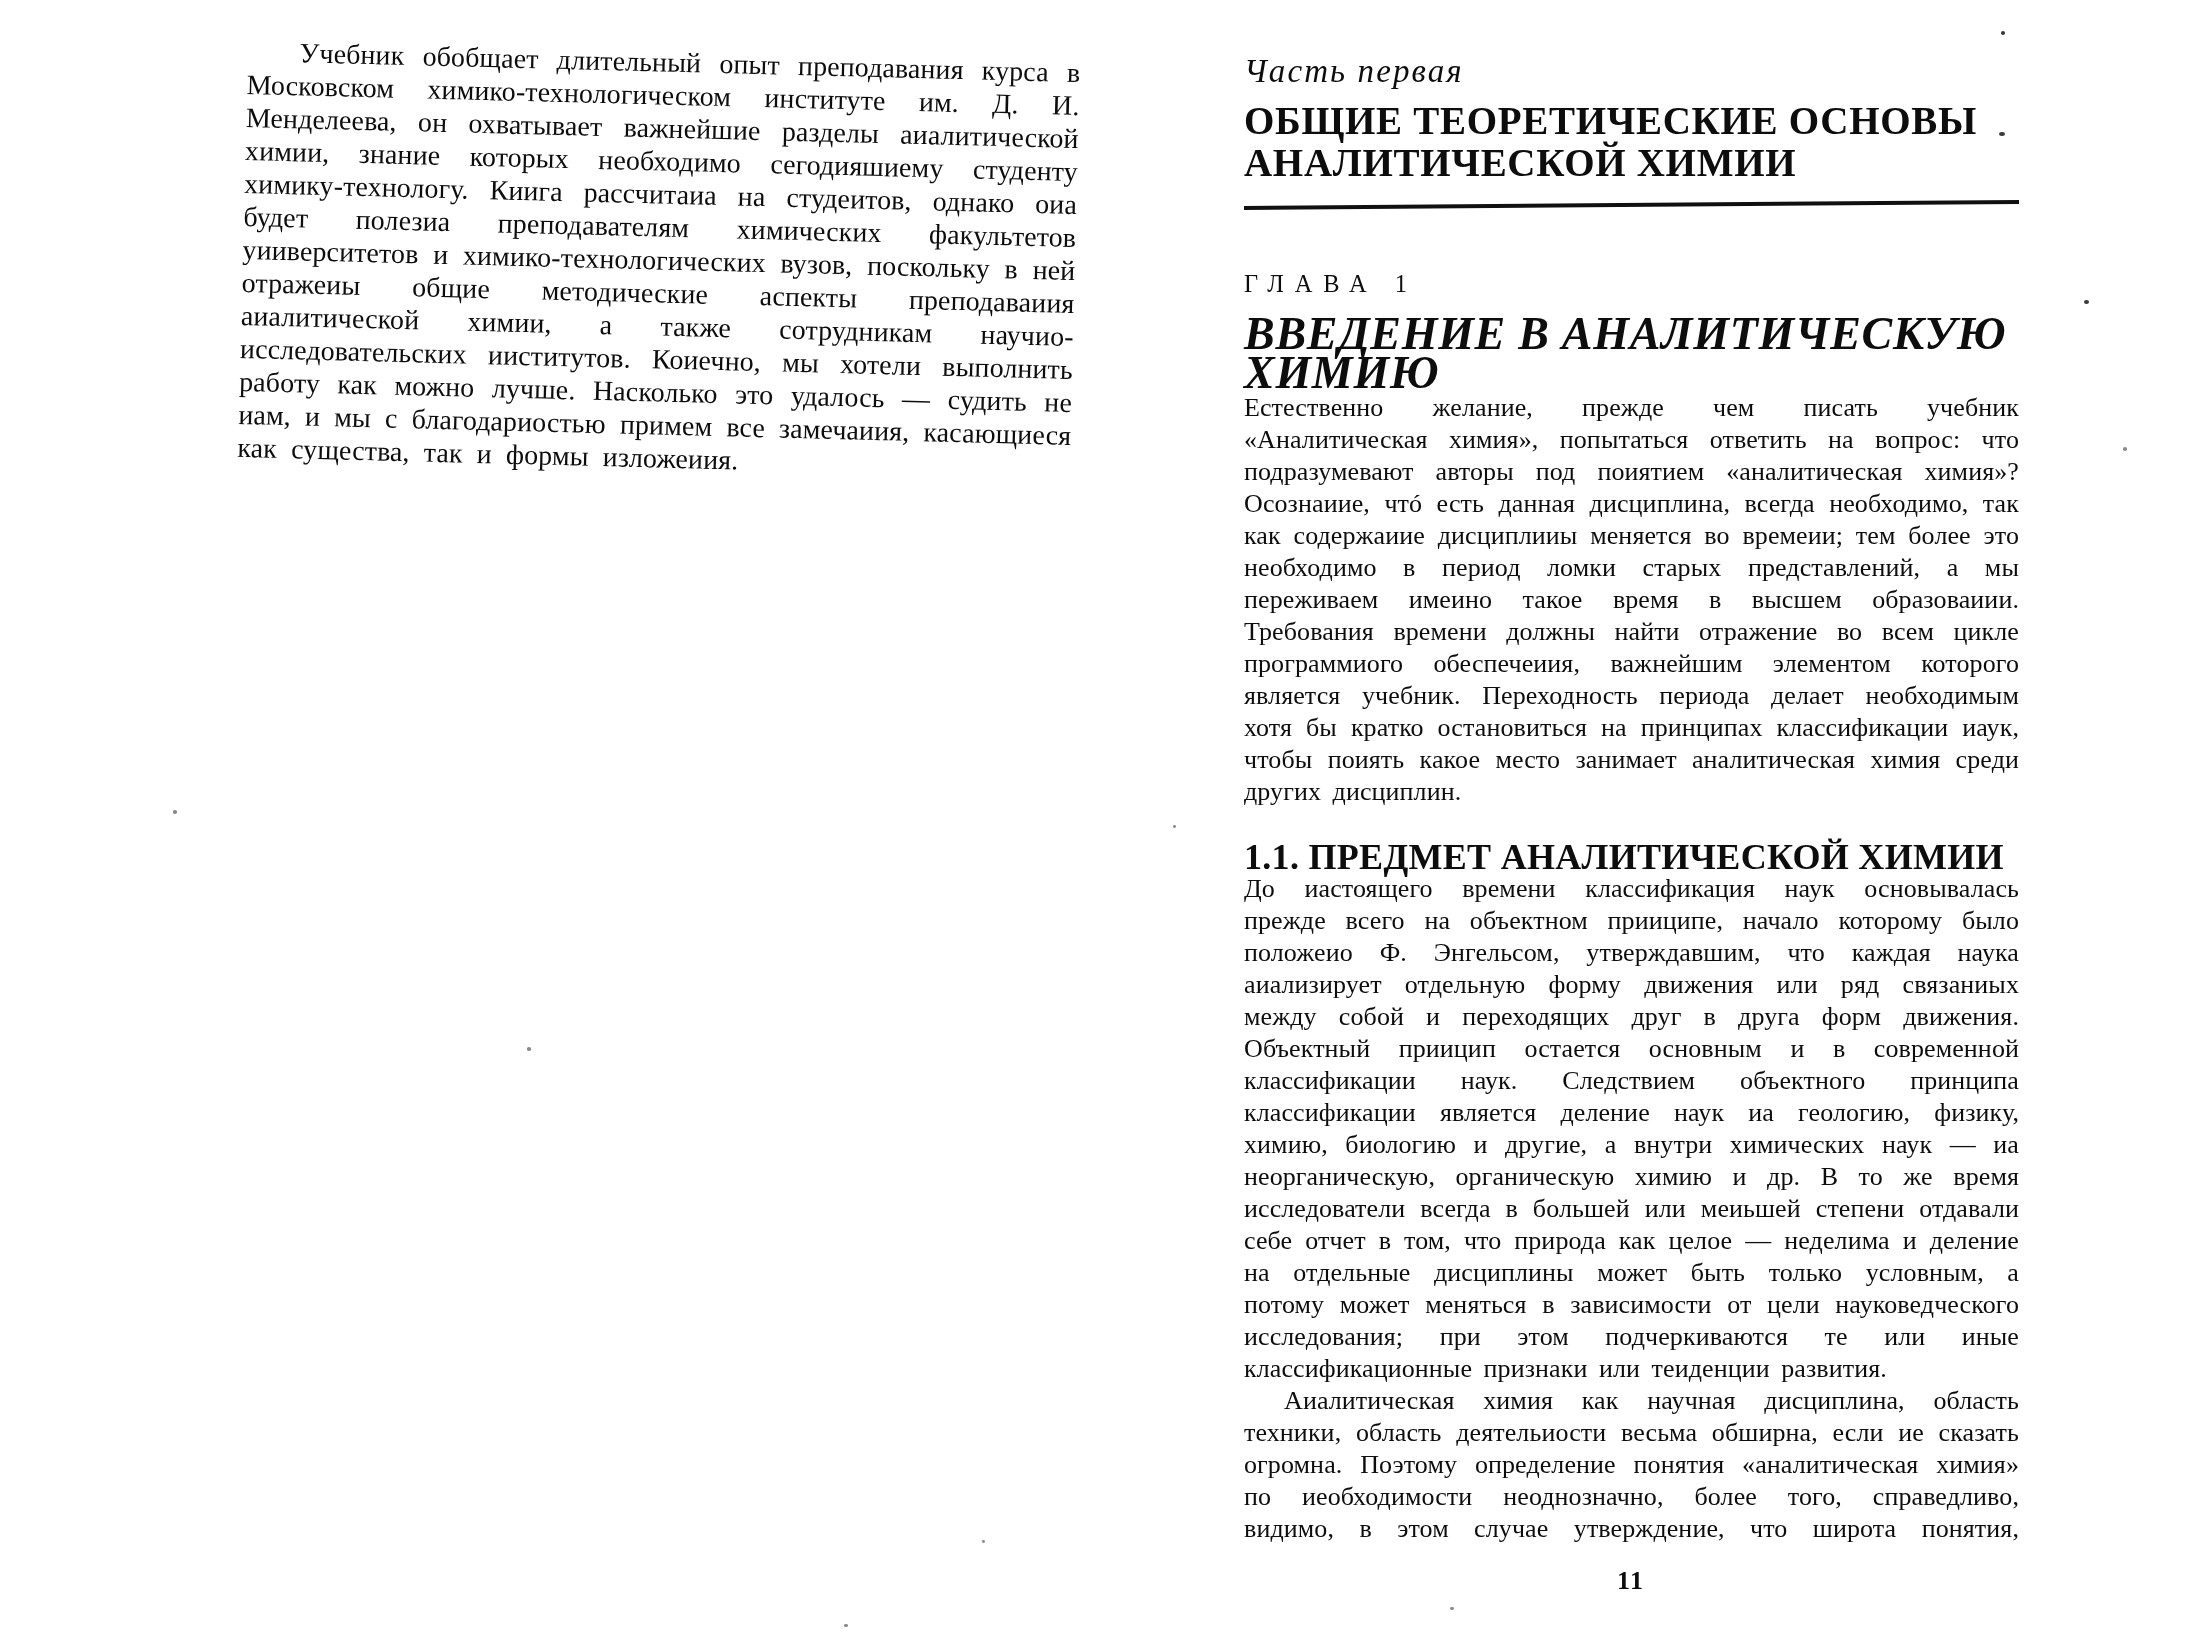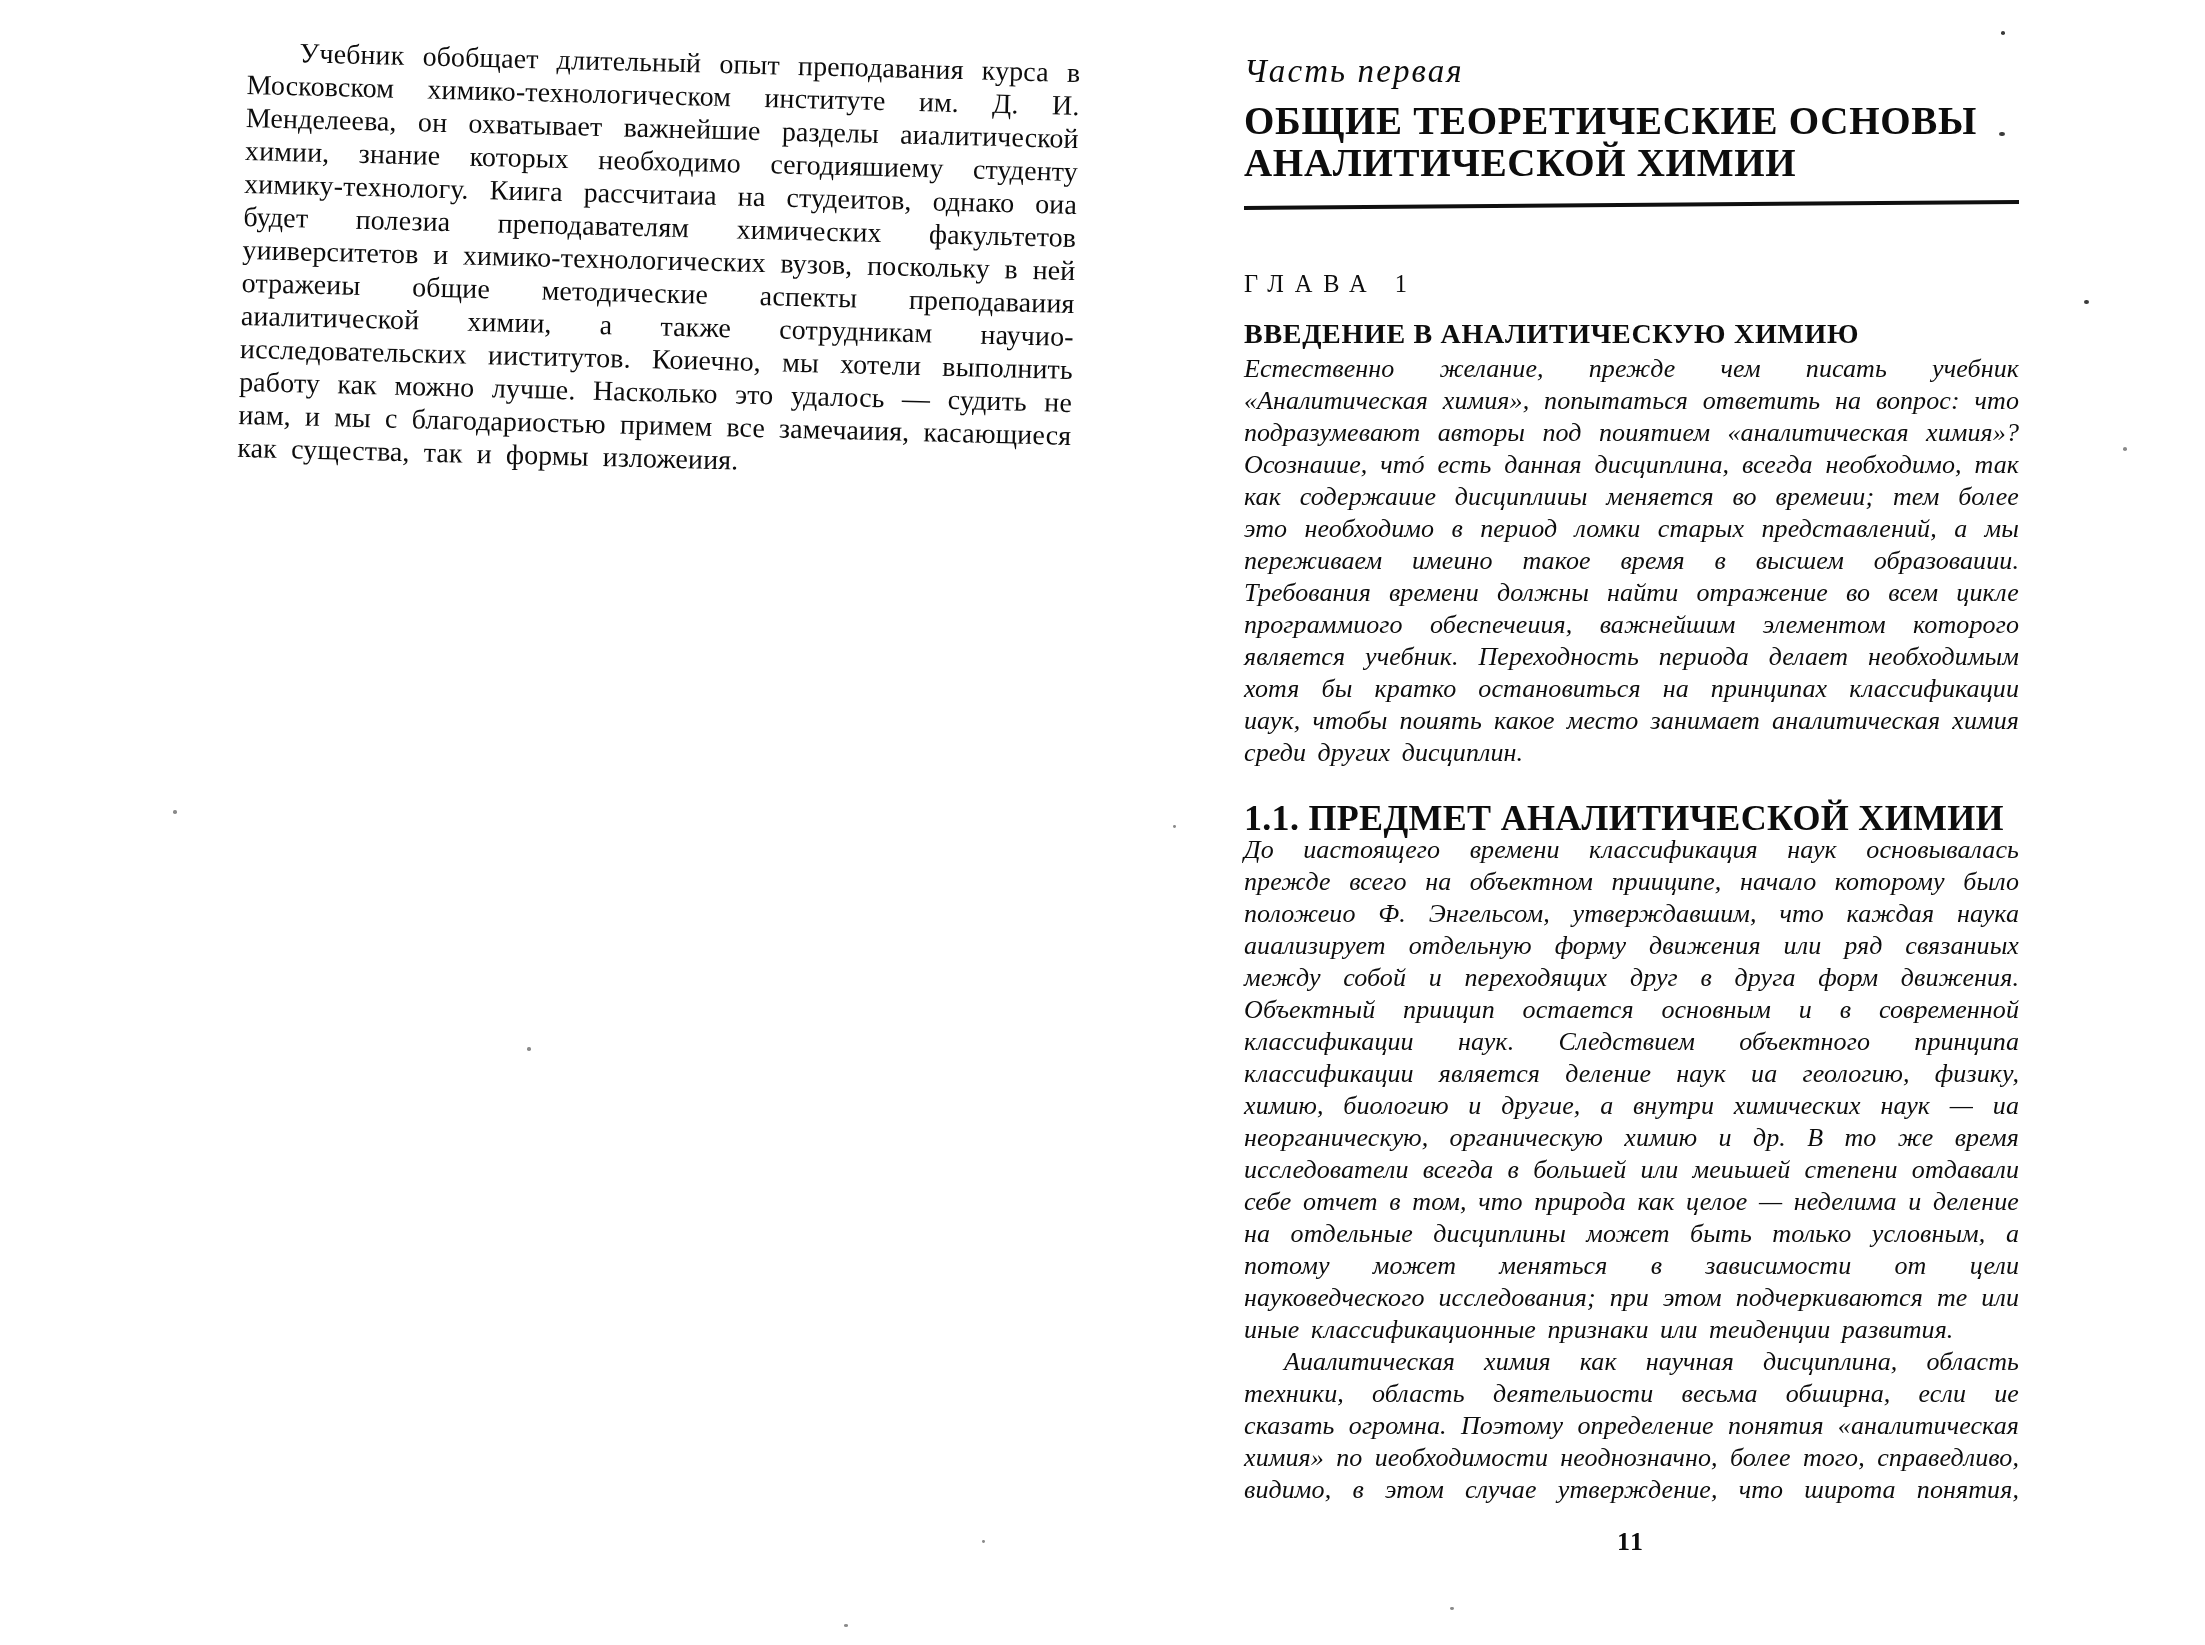--- a/index.html
+++ b/index.html
@@ -63,33 +63,33 @@
     transform: rotate(-0.45deg);
   }
   .chapter-label {
     margin-top: 61px;
     font-size: 24.4px;
     line-height: 31px;
     letter-spacing: 0.45em;
   }
   .chapter-title {
     margin: 15.3px 0 0 0;
-    font-size: 28px;
+    font-size: 46px;
     line-height: 39px;
     font-weight: bold;
     letter-spacing: 0.7px;
+    font-style: italic;
   }
   .page-right .body {
     margin: 0;
     font-size: 26px;
     line-height: 32px;
     text-align: justify;
     word-spacing: 4.9px;
     letter-spacing: 0.1px;
-    font-style: italic;
   }
   .para-intro { margin-top: 35px; }
   .section-heading {
     margin: 33px 0 0 0;
     font-size: 36px;
     line-height: 32px;
     font-weight: bold;
     letter-spacing: 0.3px;
   }
   .para-subject { margin-top: 24px; }

